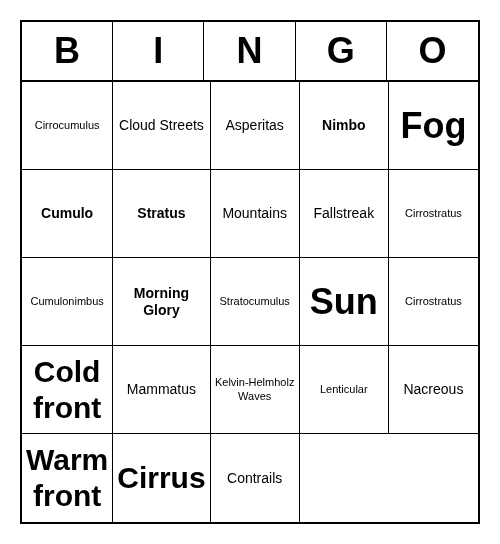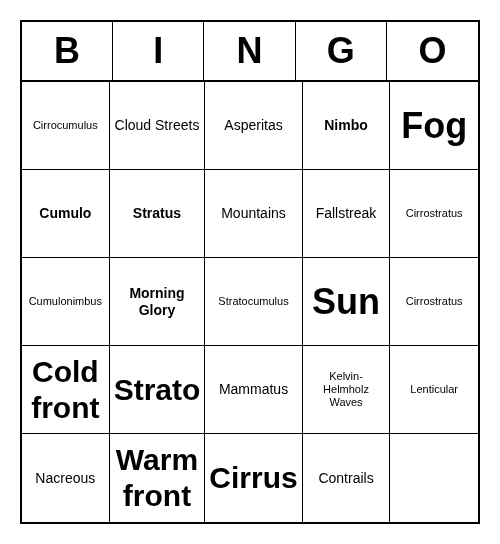--- a/index.html
+++ b/index.html
@@ -116,23 +116,20 @@
       <div class="bingo-cell">
         <span class="size-xxlarge">Sun</span>
       </div>
       <div class="bingo-cell">
         <span class="size-small">Cirrostratus</span>
       </div>
       <div class="bingo-cell">
         <span class="size-xlarge">Cold front</span>
       </div>
       <div class="bingo-cell">
-        <span class="size-xlarge">Strato</span>
-      </div>
-      <div class="bingo-cell">
         <span class="size-medium">Mammatus</span>
       </div>
       <div class="bingo-cell">
         <span class="size-small">Kelvin-Helmholz Waves</span>
       </div>
       <div class="bingo-cell">
         <span class="size-small">Lenticular</span>
       </div>
       <div class="bingo-cell">
         <span class="size-medium">Nacreous</span>

